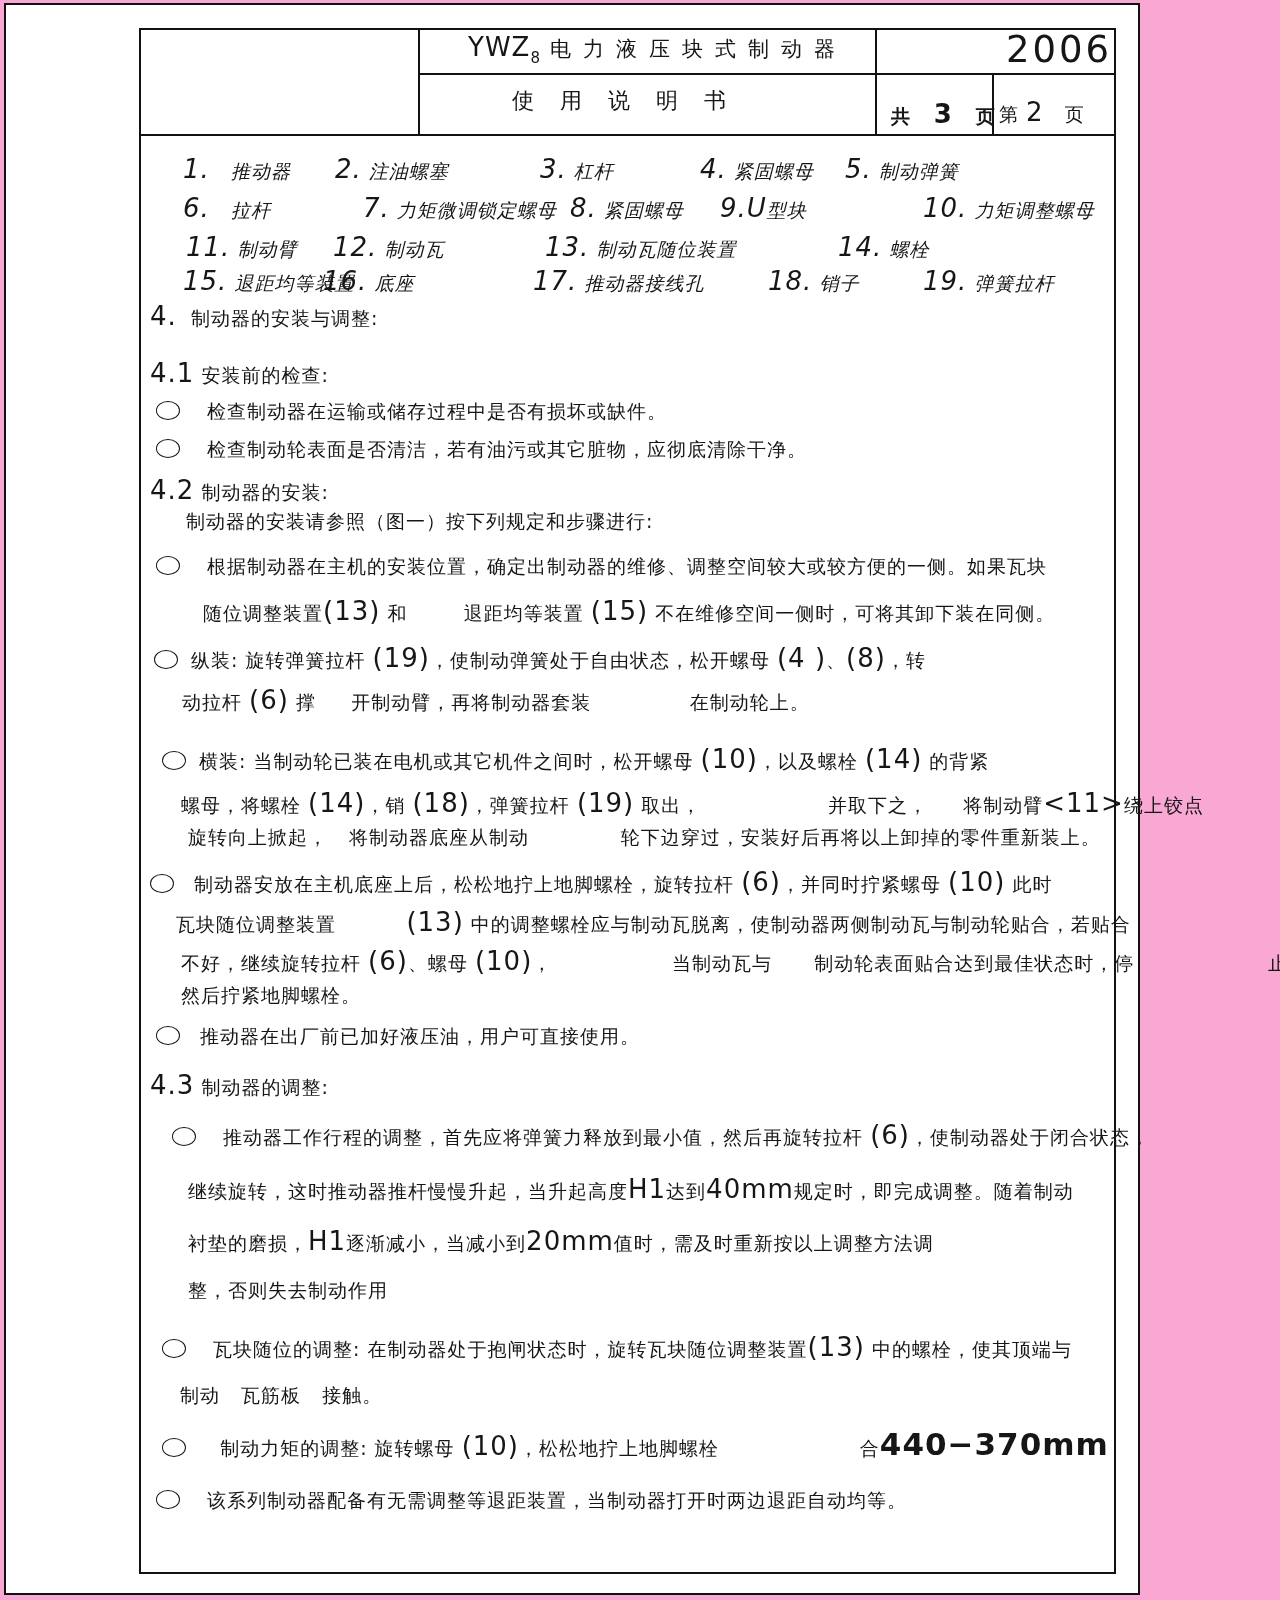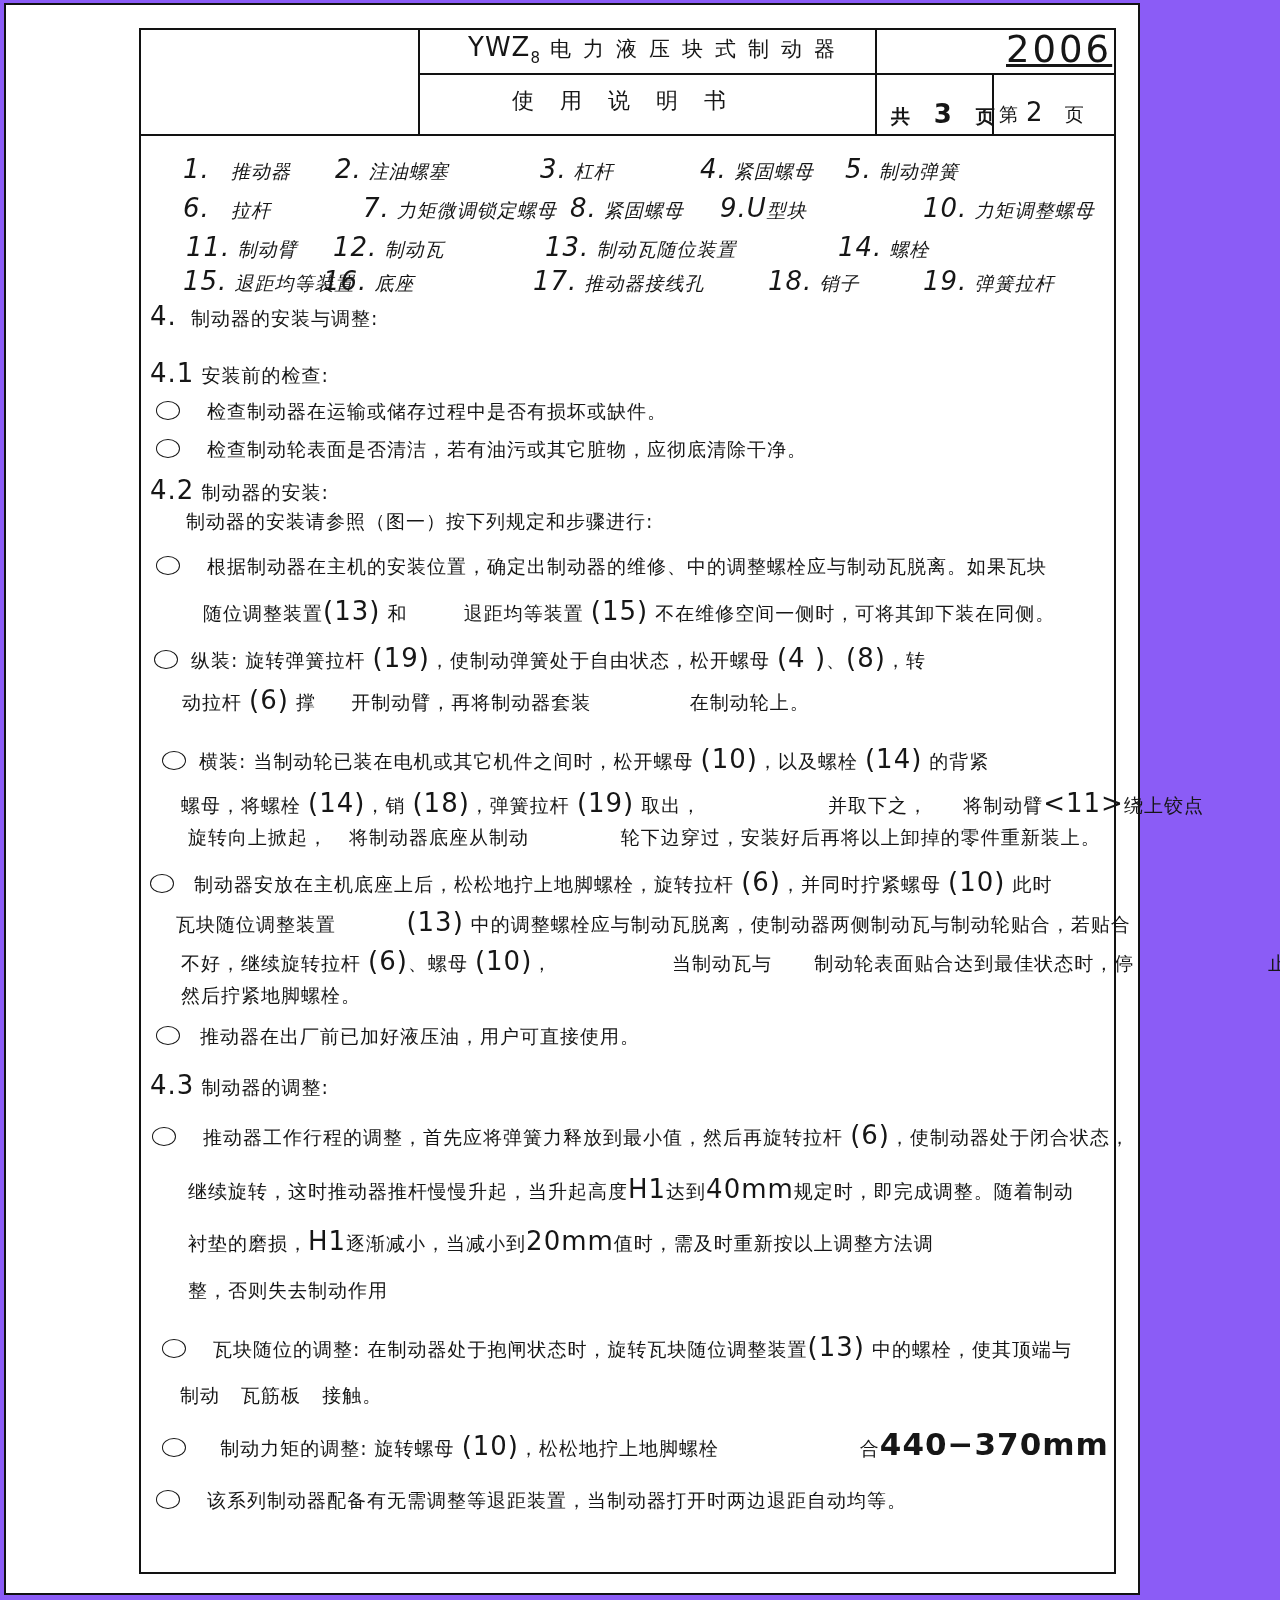--- a/index.html
+++ b/index.html
@@ -1,21 +1,21 @@
 <!DOCTYPE html>
 <html><head>
 <meta charset="utf-8">
 <style>
   html,body{margin:0;padding:0;}
   body{
     width:1280px;height:1600px;position:relative;overflow:hidden;
     background:#ffffff;color:#161616;
     font-family:"DejaVu Sans", sans-serif;
   }
-  .page{position:absolute;inset:0;background:#8b5cf6;padding-left:12px;}
+  .page{position:absolute;inset:0;background:#f9a8d4;padding-left:12px;}
   .outer-border{
     position:absolute;left:4px;top:3px;width:1136px;height:1592px;
     border:2px solid #121212;box-sizing:border-box;background:#ffffff;
   }
   .content-frame{
     position:absolute;left:139px;top:28px;width:977px;height:1546px;
     border:2px solid #121212;box-sizing:border-box;background:#ffffff;
   }
   .rule{position:absolute;background:#121212;}
   .rule-v1{left:418px;top:28px;width:2px;height:108px;}
@@ -32,21 +32,21 @@
   .seg-ts{font-size:21px;letter-spacing:12px;padding-left:10px;}
   .seg-t2{font-size:22px;letter-spacing:26px;}
   .seg-bullet{
     display:inline-block;width:22px;height:17px;
     border:1px solid #161616;border-radius:50%;
     margin-right:6px;vertical-align:-2px;background:transparent;
   }
   .htext{position:absolute;white-space:pre;}
   .title1{left:468px;top:32px;}
   .subtitle{left:512px;top:86px;}
-  .year{left:1006px;top:28px;font-size:37px;letter-spacing:3px;text-decoration:underline;}
+  .year{left:1006px;top:28px;font-size:37px;letter-spacing:3px;}
   .pages-total{left:891px;top:99px;font-weight:bold;}
   .page-current{left:999px;top:97px;}
   .pitem{position:absolute;white-space:pre;line-height:1.05;font-style:italic;}
 </style>
 </head>
 <body>
 
 <div class="page">
   <div class="outer-border"></div>
   <div class="content-frame"></div>
@@ -88,34 +88,34 @@
     <div class="pitem" style="left:923px;top:268px"><span class="seg-b">19.</span><span class="seg-s"> 弹簧拉杆</span></div>
   </div>
 
   <div>
     <div class="line" style="left:150px;top:303px"><span class="seg-b">4.</span><span class="seg-s">  制动器的安装与调整:</span></div>
     <div class="line" style="left:150px;top:360px"><span class="seg-b">4.1</span><span class="seg-s"> 安装前的检查:</span></div>
     <div class="line" style="left:156px;top:401px"><span class="seg-bullet"></span><span class="seg-s">   检查制动器在运输或储存过程中是否有损坏或缺件。</span></div>
     <div class="line" style="left:156px;top:439px"><span class="seg-bullet"></span><span class="seg-s">   检查制动轮表面是否清洁，若有油污或其它脏物，应彻底清除干净。</span></div>
     <div class="line" style="left:150px;top:477px"><span class="seg-b">4.2</span><span class="seg-s"> 制动器的安装:</span></div>
     <div class="line" style="left:186px;top:512px"><span class="seg-s">制动器的安装请参照（图一）按下列规定和步骤进行:</span></div>
-    <div class="line" style="left:156px;top:556px"><span class="seg-bullet"></span><span class="seg-s">   根据制动器在主机的安装位置，确定出制动器的维修、中的调整螺栓应与制动瓦脱离。如果瓦块</span></div>
+    <div class="line" style="left:156px;top:556px"><span class="seg-bullet"></span><span class="seg-s">   根据制动器在主机的安装位置，确定出制动器的维修、调整空间较大或较方便的一侧。如果瓦块</span></div>
     <div class="line" style="left:203px;top:598px"><span class="seg-s">随位调整装置</span><span class="seg-b">(13)</span><span class="seg-s"> 和        退距均等装置 </span><span class="seg-b">(15)</span><span class="seg-s"> 不在维修空间一侧时，可将其卸下装在同侧。</span></div>
     <div class="line" style="left:154px;top:645px"><span class="seg-bullet"></span><span class="seg-s"> 纵装: 旋转弹簧拉杆 </span><span class="seg-b">(19)</span><span class="seg-s">，使制动弹簧处于自由状态，松开螺母 </span><span class="seg-b">(4 )</span><span class="seg-s">、</span><span class="seg-b">(8)</span><span class="seg-s">，转</span></div>
     <div class="line" style="left:182px;top:687px"><span class="seg-s">动拉杆 </span><span class="seg-b">(6)</span><span class="seg-s"> 撑     开制动臂，再将制动器套装              在制动轮上。</span></div>
     <div class="line" style="left:162px;top:746px"><span class="seg-bullet"></span><span class="seg-s"> 横装: 当制动轮已装在电机或其它机件之间时，松开螺母 </span><span class="seg-b">(10)</span><span class="seg-s">，以及螺栓 </span><span class="seg-b">(14)</span><span class="seg-s"> 的背紧</span></div>
     <div class="line" style="left:181px;top:790px"><span class="seg-s">螺母，将螺栓 </span><span class="seg-b">(14)</span><span class="seg-s">，销 </span><span class="seg-b">(18)</span><span class="seg-s">，弹簧拉杆 </span><span class="seg-b">(19)</span><span class="seg-s"> 取出，                  并取下之，     将制动臂</span><span class="seg-b">&lt;11&gt;</span><span class="seg-s">绕上铰点</span></div>
     <div class="line" style="left:188px;top:828px"><span class="seg-s">旋转向上掀起，   将制动器底座从制动             轮下边穿过，安装好后再将以上卸掉的零件重新装上。</span></div>
     <div class="line" style="left:150px;top:869px"><span class="seg-bullet"></span><span class="seg-s">  制动器安放在主机底座上后，松松地拧上地脚螺栓，旋转拉杆 </span><span class="seg-b">(6)</span><span class="seg-s">，并同时拧紧螺母 </span><span class="seg-b">(10)</span><span class="seg-s"> 此时</span></div>
     <div class="line" style="left:176px;top:909px"><span class="seg-s">瓦块随位调整装置          </span><span class="seg-b">(13)</span><span class="seg-s"> 中的调整螺栓应与制动瓦脱离，使制动器两侧制动瓦与制动轮贴合，若贴合</span></div>
     <div class="line" style="left:181px;top:948px"><span class="seg-s">不好，继续旋转拉杆 </span><span class="seg-b">(6)</span><span class="seg-s">、螺母 </span><span class="seg-b">(10)</span><span class="seg-s">，                 当制动瓦与      制动轮表面贴合达到最佳状态时，停                   止旋    转，</span></div>
     <div class="line" style="left:181px;top:986px"><span class="seg-s">然后拧紧地脚螺栓。</span></div>
     <div class="line" style="left:156px;top:1026px"><span class="seg-bullet"></span><span class="seg-s">  推动器在出厂前已加好液压油，用户可直接使用。</span></div>
     <div class="line" style="left:150px;top:1072px"><span class="seg-b">4.3</span><span class="seg-s"> 制动器的调整:</span></div>
-    <div class="line" style="left:152px;top:1122px"><span class="seg-bullet"></span><span class="seg-s">   推动器工作行程的调整，首先应将弹簧力释放到最小值，然后再旋转拉杆 </span><span class="seg-b">(6)</span><span class="seg-s">，使制动器处于闭合状态，</span></div>
+    <div class="line" style="left:172px;top:1122px"><span class="seg-bullet"></span><span class="seg-s">   推动器工作行程的调整，首先应将弹簧力释放到最小值，然后再旋转拉杆 </span><span class="seg-b">(6)</span><span class="seg-s">，使制动器处于闭合状态，</span></div>
     <div class="line" style="left:188px;top:1176px"><span class="seg-s">继续旋转，这时推动器推杆慢慢升起，当升起高度</span><span class="seg-b">H1</span><span class="seg-s">达到</span><span class="seg-b">40mm</span><span class="seg-s">规定时，即完成调整。随着制动</span></div>
     <div class="line" style="left:188px;top:1228px"><span class="seg-s">衬垫的磨损，</span><span class="seg-b">H1</span><span class="seg-s">逐渐减小，当减小到</span><span class="seg-b">20mm</span><span class="seg-s">值时，需及时重新按以上调整方法调</span></div>
     <div class="line" style="left:188px;top:1281px"><span class="seg-s">整，否则失去制动作用</span></div>
     <div class="line" style="left:162px;top:1334px"><span class="seg-bullet"></span><span class="seg-s">   瓦块随位的调整: 在制动器处于抱闸状态时，旋转瓦块随位调整装置</span><span class="seg-b">(13)</span><span class="seg-s"> 中的螺栓，使其顶端与</span></div>
     <div class="line" style="left:180px;top:1386px"><span class="seg-s">制动   瓦筋板   接触。</span></div>
     <div class="line" style="left:162px;top:1428px"><span class="seg-bullet"></span><span class="seg-s">    制动力矩的调整: 旋转螺母 </span><span class="seg-b">(10)</span><span class="seg-s">，松松地拧上地脚螺栓                    合</span><span class="seg-xb">440−370mm</span></div>
     <div class="line" style="left:156px;top:1490px"><span class="seg-bullet"></span><span class="seg-s">   该系列制动器配备有无需调整等退距装置，当制动器打开时两边退距自动均等。</span></div>
   </div>
 </div>
 

